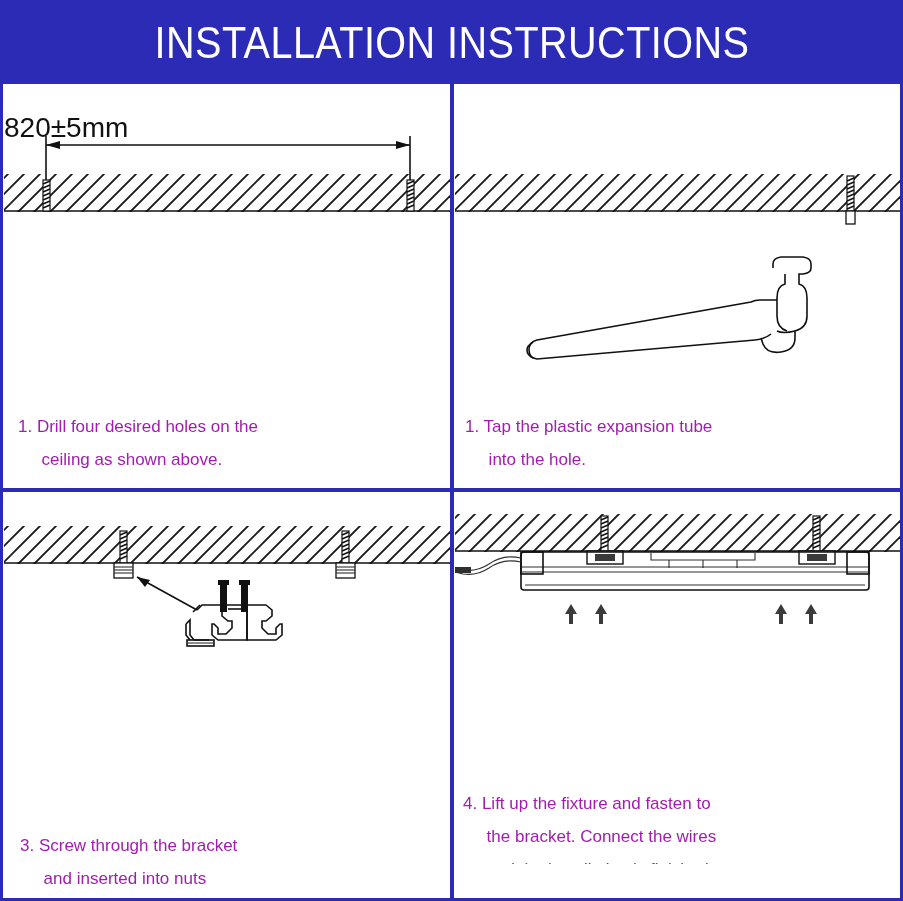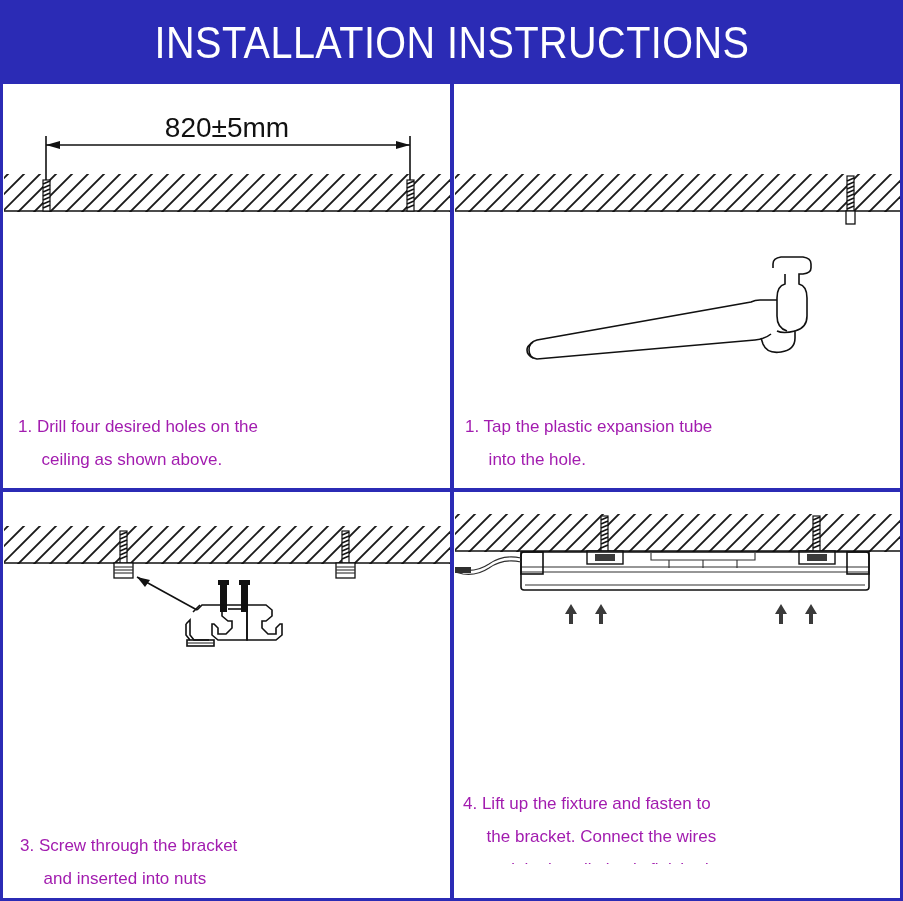--- a/index.html
+++ b/index.html
@@ -25,21 +25,21 @@
   .p2{left:455px;top:88px;width:445px;height:400px;}
   .p3{left:4px;top:492px;width:446px;height:406px;margin-top:12px;}
   .p4{left:455px;top:492px;width:445px;height:372px;}
 
   .caption{position:absolute;color:#a21caf;font-size:17px;line-height:33px;white-space:pre;}
   .c1{left:14px;top:322px;}
   .c2{left:10px;top:322px;}
   .c3{left:16px;top:325px;}
   .c4{left:8px;top:295px;}
 
-  .dim-label{position:absolute;left:0;top:24px;width:446px;text-align:center;
+  .dim-label{position:absolute;left:0;top:24px;width:446px;text-align:left;
              font-size:28px;color:#111;}
 
   svg{display:block;}
   .ln{fill:none;stroke:#111;stroke-width:1.6;}
   .ln-thin{fill:none;stroke:#2f2f2f;stroke-width:1.1;}
   .hatchline{stroke:#1a1a1a;stroke-width:1.9;}
   .solid{fill:#111;}
 </style>
 </head>
 <body>

